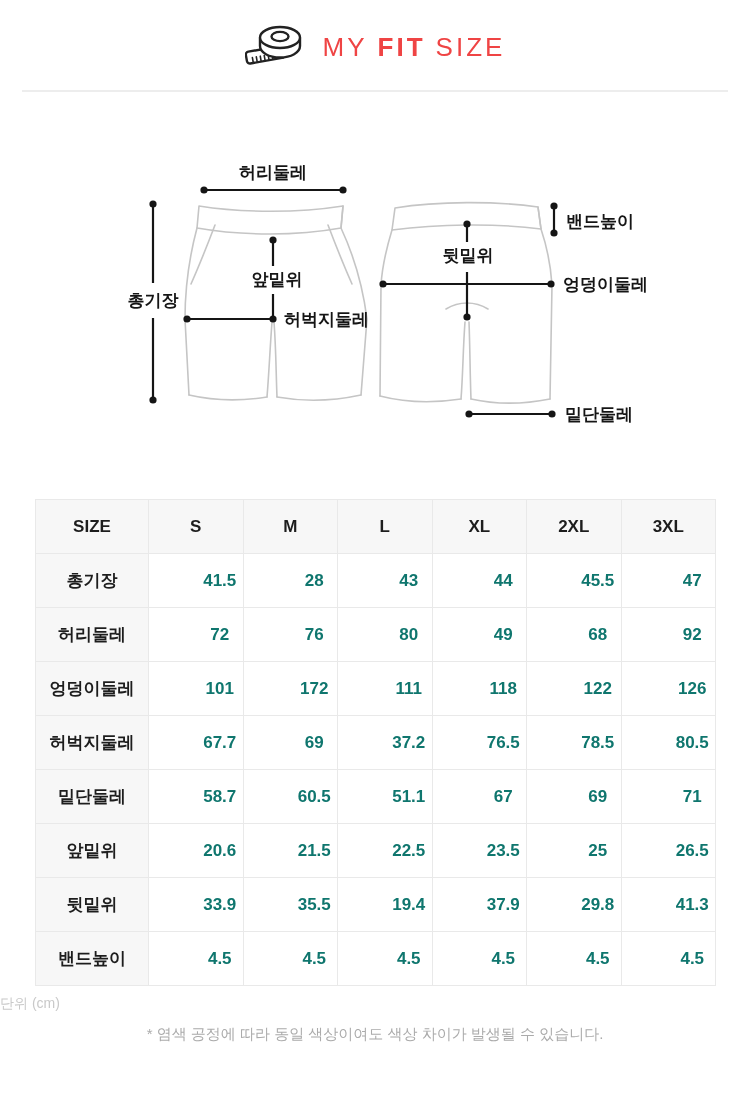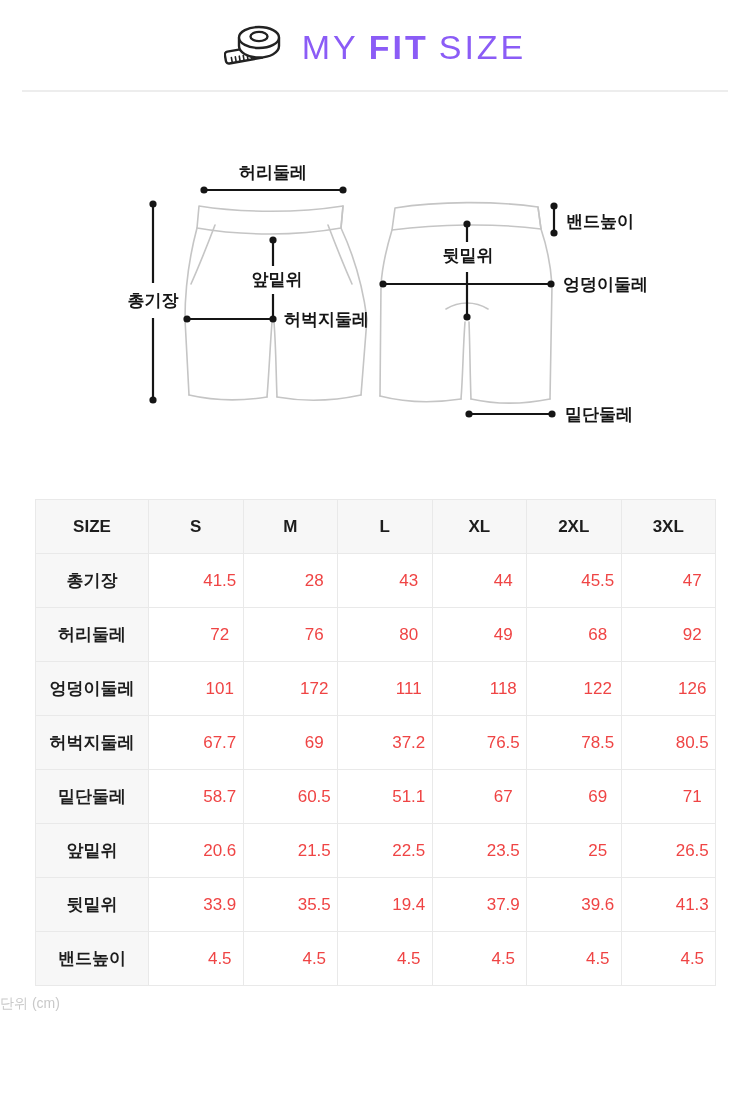--- a/index.html
+++ b/index.html
@@ -7,21 +7,21 @@
     width:750px; height:1102px; background:#ffffff;
     font-family:"Liberation Sans", sans-serif; color:#222;
     position:relative; overflow:hidden;
   }
   
   .header {
     height:90px; display:flex; align-items:center; justify-content:center; gap:16px;
     box-sizing:border-box; padding-top:4px;
   }
   .brand-icon { width:62px; height:52px; flex:0 0 auto; }
-  .title { font-size:34px; letter-spacing:3px; color:#8b5cf6; white-space:nowrap; }
+  .title { font-size:26px; letter-spacing:3px; color:#ef4444; white-space:nowrap; }
   .title .w-my   { font-weight:400; margin-right:10px; }
   .title .w-fit  { font-weight:700; margin-right:10px; }
   .title .w-size { font-weight:400; }
   .divider { margin:0 22px; border:none; border-top:2px solid #ededed; height:0; }
 
   
   .diagram { display:block; width:750px; height:345px; }
   .diagram .outline { fill:none; stroke:#c5c5c5; stroke-width:1.6; stroke-linejoin:round; stroke-linecap:round; }
   .diagram .dim     { stroke:#151515; stroke-width:2.2; }
   .diagram .dot     { fill:#151515; }
@@ -31,21 +31,21 @@
   table.size-table {
     width:681px; margin:62px 34px 0 35px; border-collapse:collapse; table-layout:fixed;
   }
   .size-table col.c-label { width:113px; }
   .size-table th, .size-table td {
     border:1px solid #e9e9e9; height:53px; text-align:center; vertical-align:middle;
     font-size:17px; padding:0;
   }
   .size-table thead th { background:#f7f7f7; font-weight:700; color:#1d1d1d; }
   .size-table tbody th { background:#f7f7f7; font-weight:600; color:#1d1d1d; }
-  .size-table tbody td { background:#ffffff; font-weight:400; color:#ef4444;padding-left:48px; }
+  .size-table tbody td { background:#ffffff; font-weight:700; color:#0f766e;padding-left:48px; }
 
   
   .unit-label { text-align:left; margin:9px 33px 0 0; font-size:14px; color:#c9c9c9; }
   .notes { margin-top:8px; text-align:center; font-size:15px; line-height:25px; color:#ababab; }
 </style>
 </head>
 <body>
 
 <div class="header">
   <svg class="brand-icon" viewBox="0 0 62 52">
@@ -214,30 +214,31 @@
       <td>23.5</td>
       <td>25</td>
       <td>26.5</td>
     </tr>
     <tr>
       <th>뒷밑위</th>
       <td>33.9</td>
       <td>35.5</td>
       <td>19.4</td>
       <td>37.9</td>
-      <td>39.6</td>
+      <td>29.8</td>
       <td>41.3</td>
     </tr>
     <tr>
       <th>밴드높이</th>
       <td>4.5</td>
       <td>4.5</td>
       <td>4.5</td>
       <td>4.5</td>
       <td>4.5</td>
       <td>4.5</td>
     </tr>
   </tbody>
 </table>
 
 <div class="unit-label">단위 (cm)</div>
 <div class="notes">
+  <div>* 염색 공정에 따라 동일 색상이여도 색상 차이가 발생될 수 있습니다.</div>
 </div>
 
 </body></html>

